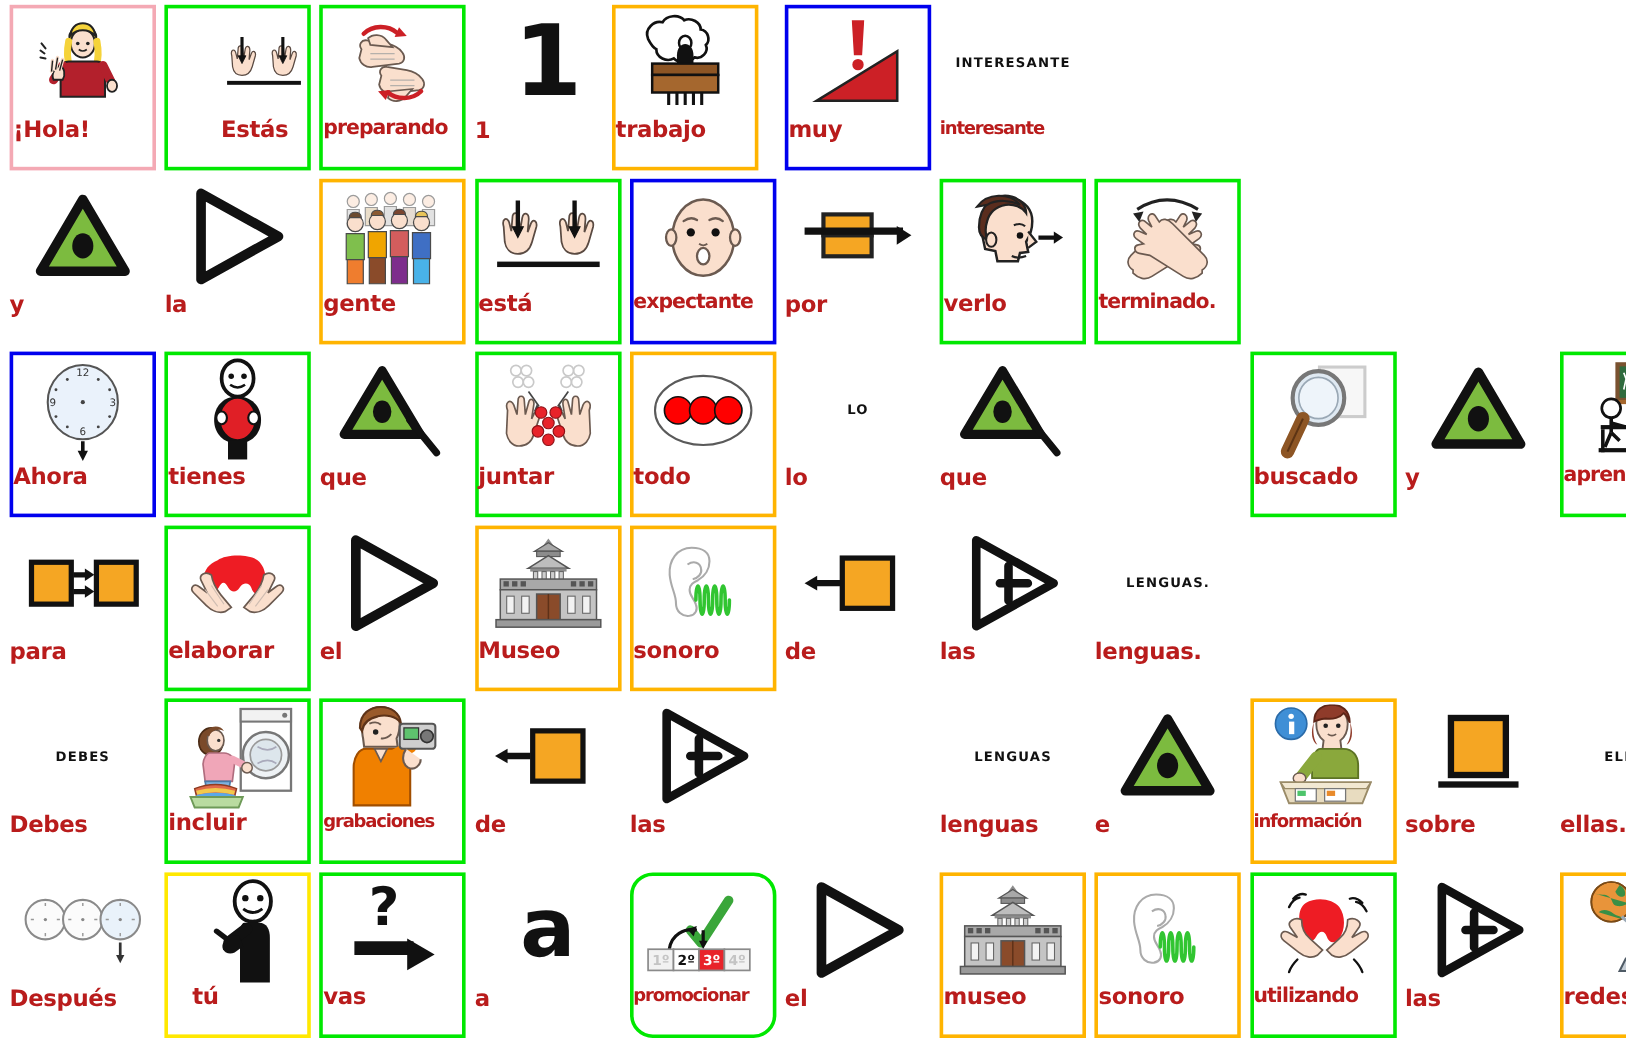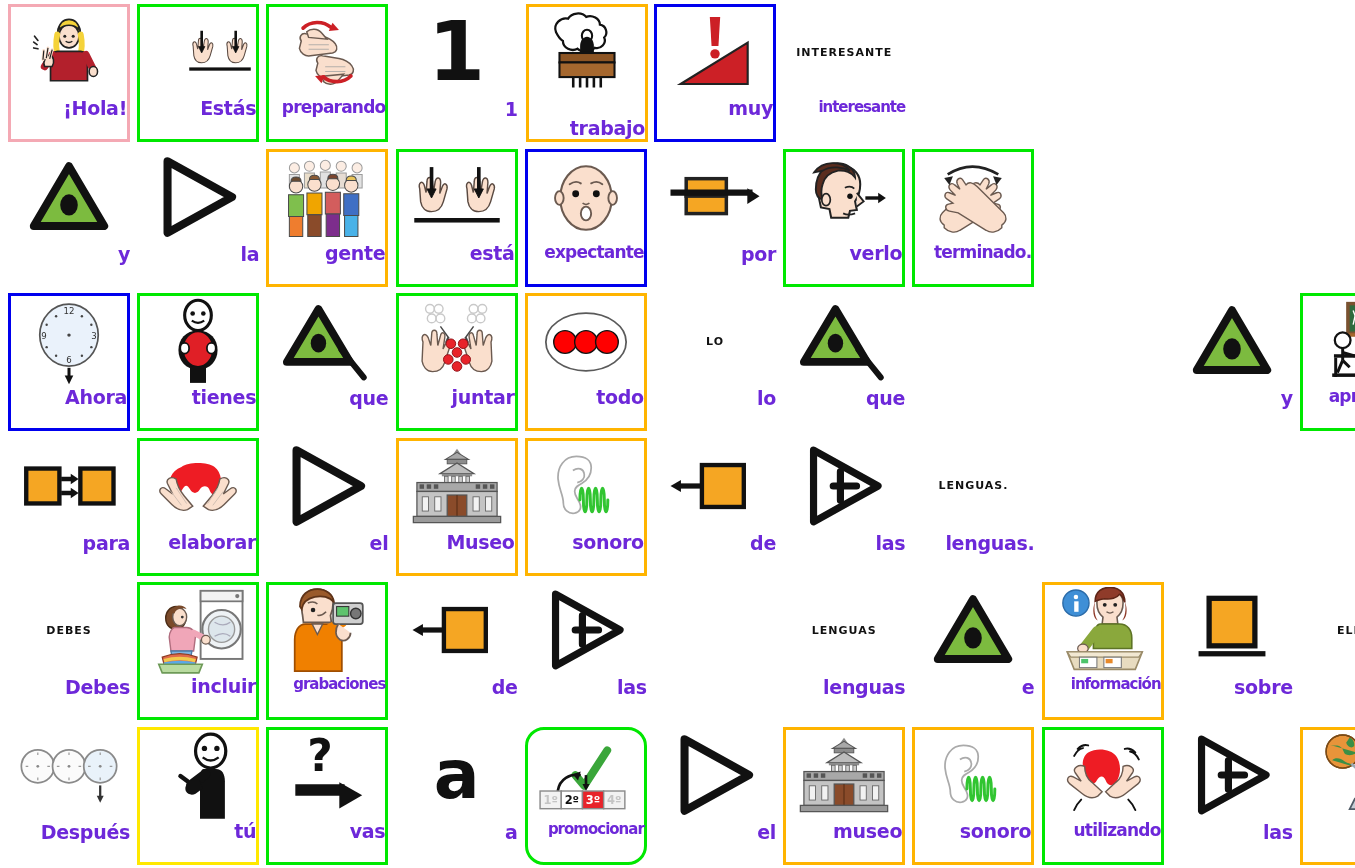--- a/index.html
+++ b/index.html
@@ -21,24 +21,24 @@
   .art{
     width:100%;
     height:96px;
     display:flex;align-items:center;justify-content:center;
     position:relative;
     overflow:hidden;
   }
   .cell.framed .art{height:92px;}
   .label{
     width:100%;
-    text-align:right;
+    text-align:left;
     font-size:19px;
     font-weight:bold;
-    color:#6d28d9;
+    color:#b91c1c;
     line-height:1;
     white-space:nowrap;
     letter-spacing:-0.3px;
   }
   .label.sm{font-size:17px;letter-spacing:-0.8px;}
   .label.xs{font-size:15px;letter-spacing:-1px;}
   .capword{
     font-size:11px;font-weight:bold;letter-spacing:1px;
     color:#111;text-align:center;width:100%;
     font-family:"DejaVu Sans","Liberation Sans",sans-serif;
@@ -119,21 +119,21 @@
   </svg>
       </div>
       <div class="label sm">preparando</div>
     </div>
     <div class="cell" style="left:395.59999999999997px;top:4px;">
       <div class="art">
         <div class="bignum">1</div>
       </div>
       <div class="label">1</div>
     </div>
-    <div class="cell framed" style="left:526px;top:4px;border-color:#ffb400;gap:20px;">
+    <div class="cell framed" style="left:510px;top:4px;border-color:#ffb400;">
       <div class="art">
         <svg viewBox="0 0 100 100" width="86" height="86">
     <path d="M14 26c-4-10 6-18 14-16 4-7 16-8 21-2 7-3 16 2 16 9 7 1 10 10 5 15 3 7-4 14-11 12-5 6-15 6-20 1-7 4-17-1-17-9-4-2-6-6-8-10z" fill="#fff" stroke="#111" stroke-width="2.6"></path>
     <ellipse cx="50" cy="30" rx="6" ry="7" fill="#fff" stroke="#111" stroke-width="2.4"></ellipse>
     <path d="M42 42c0-7 4-11 8-11s8 4 8 11v8H42z" fill="#111"></path>
     <rect x="18" y="50" width="64" height="11" fill="#8d5524" stroke="#111" stroke-width="2.4"></rect>
     <rect x="18" y="61" width="64" height="17" fill="#a5672e" stroke="#111" stroke-width="2.4"></rect>
     <g stroke="#111" stroke-width="3">
             <path d="M34 78v12M42 78v12M50 78v12M58 78v12M66 78v12"></path>
           </g>
@@ -392,20 +392,32 @@
     <div class="cell" style="left:783.1999999999999px;top:293.2px;">
       <div class="art">
         <svg viewBox="0 0 110 95" width="94" height="82">
     <path d="M45 10 82 72H8z" fill="#7cbb3f" stroke="#111" stroke-width="9" stroke-linejoin="round"></path>
     <ellipse cx="45" cy="50" rx="9" ry="11" fill="#111"></ellipse>
     <path d="M72 58l26 32" stroke="#111" stroke-width="7" stroke-linecap="round" fill="none"></path>
   </svg>
       </div>
       <div class="label">que</div>
     </div>
+    <div class="cell framed" style="left:1041.6px;top:293.2px;border-color:#00e800;">
+      <div class="art">
+        <svg viewBox="0 0 100 100" width="86" height="86">
+    <rect x="46" y="8" width="44" height="48" fill="#f7f7f7" stroke="#ccc" stroke-width="3"></rect>
+    <ellipse cx="45" cy="38" rx="25" ry="26" fill="#dfe9f2" stroke="#777" stroke-width="4"></ellipse>
+    <ellipse cx="45" cy="38" rx="19" ry="20" fill="#eef4fa" stroke="#9aa8b5" stroke-width="1.6"></ellipse>
+    <path d="M30 58L15 90" stroke="#8d5524" stroke-width="13" stroke-linecap="round"></path>
+    <path d="M30 58L15 90" stroke="#5d3414" stroke-width="2" fill="none"></path>
+  </svg>
+      </div>
+      <div class="label">buscado</div>
+    </div>
     <div class="cell" style="left:1170.8px;top:293.2px;">
       <div class="art">
         <svg viewBox="0 0 100 90" width="88" height="80">
     <path d="M50 10 90 78H10z" fill="#7cbb3f" stroke="#111" stroke-width="9" stroke-linejoin="round"></path>
     <ellipse cx="50" cy="54" rx="10" ry="12" fill="#111"></ellipse>
   </svg>
       </div>
       <div class="label">y</div>
     </div>
     <div class="cell framed" style="left:1300px;top:293.2px;border-color:#00e800;">

